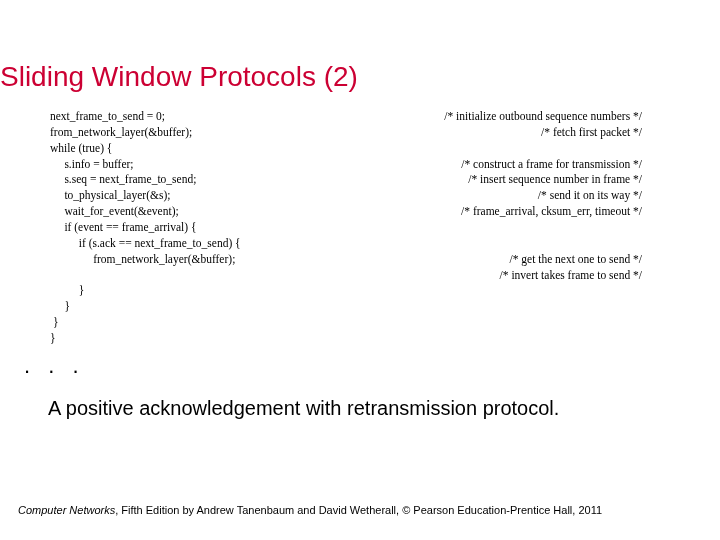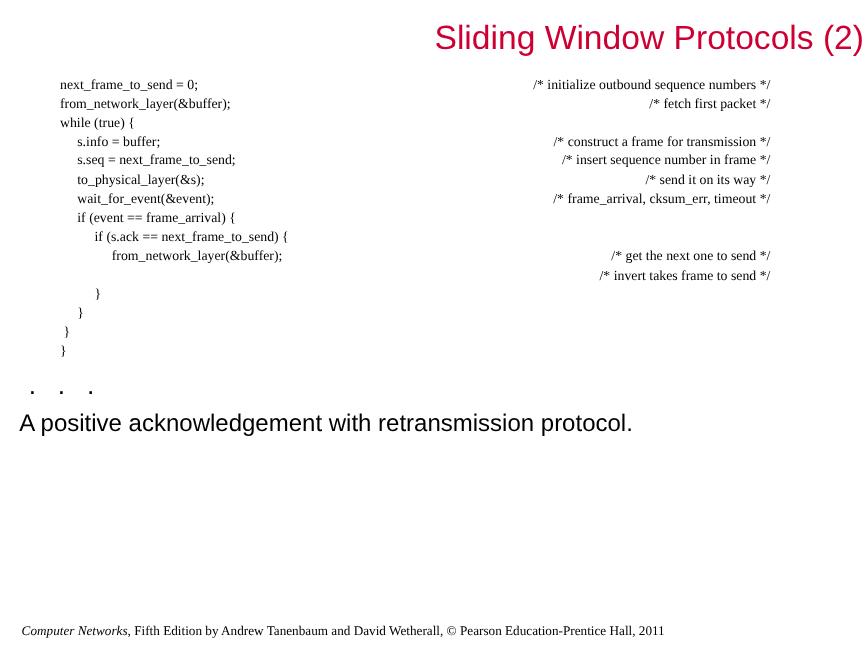--- a/index.html
+++ b/index.html
@@ -8,23 +8,24 @@
       height: 540px;
       background: #fff;
       font-family: Arial, sans-serif;
       position: relative;
       overflow: hidden;
     }
     .title {
       color: #cc0033;
       font-size: 28px;
       font-weight: normal;
-      text-align: right;
+      text-align: left;
       padding-top: 16px;
       padding-bottom: 10px;
+      margin-top: 45px;
     }
     .code-block {
       padding: 6px 78px 0 50px;
       font-family: "Times New Roman", serif;
       font-size: 11.5px;
       line-height: 1.38;
       color: #000;
     }
     .code-line {
       display: flex;
@@ -41,29 +42,30 @@
     .ellipsis {
       font-size: 22px;
       padding-left: 24px;
       margin-top: 6px;
       letter-spacing: 6px;
       font-family: Arial, sans-serif;
     }
     .caption {
       font-size: 20px;
       text-align: left;
-      padding: 8px 18px 0 16px;
+      padding: 8px 18px 0 48px;
       font-family: Arial, sans-serif;
+      margin-top: 10px;
     }
     .footer {
       position: absolute;
-      bottom: 8px;
+      bottom: 24px;
       left: 18px;
       font-size: 11px;
-      font-family: Liberation Serif, serif;
+      font-family: Liberation Sans, sans-serif;
     }
     .footer .book { font-style: italic; }
   </style>
 </head>
 <body>
 
 <h1 class="title">Sliding Window Protocols (2)</h1>
 
 <div class="code-block">
   <div class="code-line"><span class="stmt">next_frame_to_send = 0;</span><span class="cmt">/* initialize outbound sequence numbers */</span></div>

